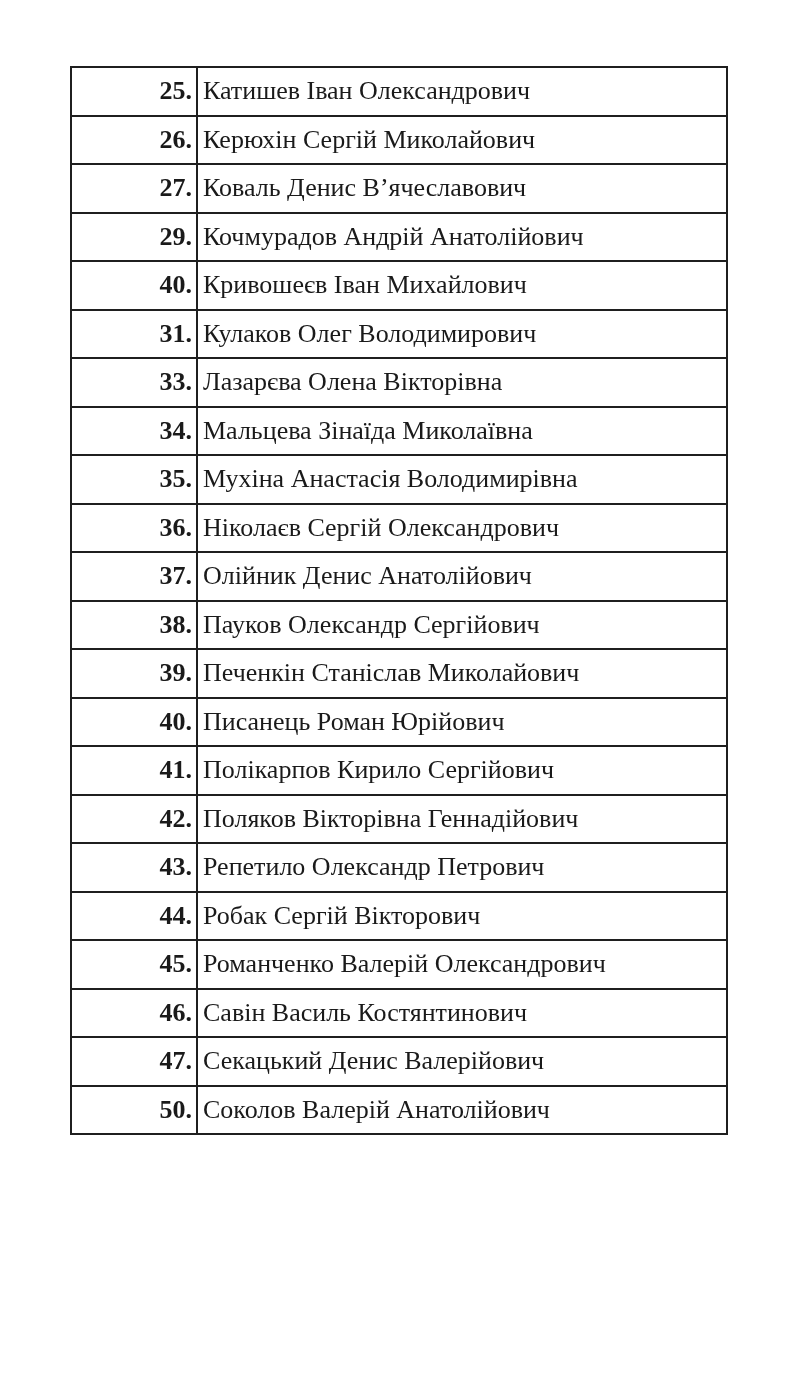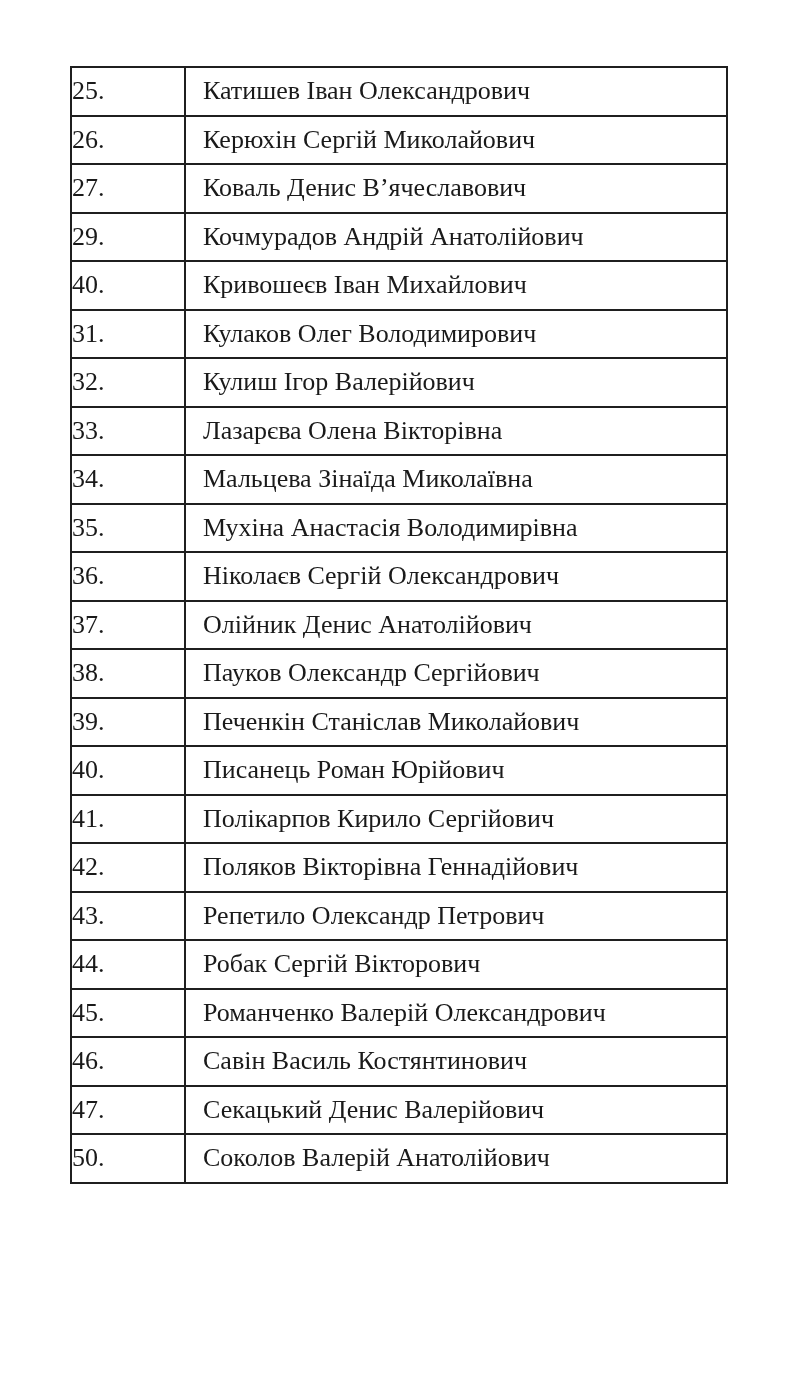--- a/index.html
+++ b/index.html
@@ -29,26 +29,27 @@
     font-size: 26px;
     line-height: 1;
     vertical-align: middle;
     height: 46.5px;
     background: #ffffff;
     overflow: hidden;
     white-space: nowrap;
   }
   td.num-cell {
     width: 108px;
-    text-align: left;
-    padding: 0 4px 0 0;
+    text-align: right;
+    padding: 0 4px 0 12px;
+    font-weight: bold;
   }
   td.name-cell {
     text-align: left;
-    padding: 0 4px 0 17px;
+    padding: 0 4px 0 5px;
   }
 </style>
 </head>
 <body>
 
 <div class="page">
   <table class="list-table">
     <tbody>
   <tr>
     <td class="num-cell">25.</td>
@@ -74,24 +75,20 @@
   <tr>
     <td class="num-cell">40.</td>
     <td class="name-cell">Кривошеєв Іван Михайлович</td>
   </tr>
 
   <tr>
     <td class="num-cell">31.</td>
     <td class="name-cell">Кулаков Олег Володимирович</td>
   </tr>
 
-  <tr>
-    <td class="num-cell">32.</td>
-    <td class="name-cell">Кулиш Ігор Валерійович</td>
-  </tr>
 
   <tr>
     <td class="num-cell">33.</td>
     <td class="name-cell">Лазарєва Олена Вікторівна</td>
   </tr>
 
   <tr>
     <td class="num-cell">34.</td>
     <td class="name-cell">Мальцева Зінаїда Миколаївна</td>
   </tr>

